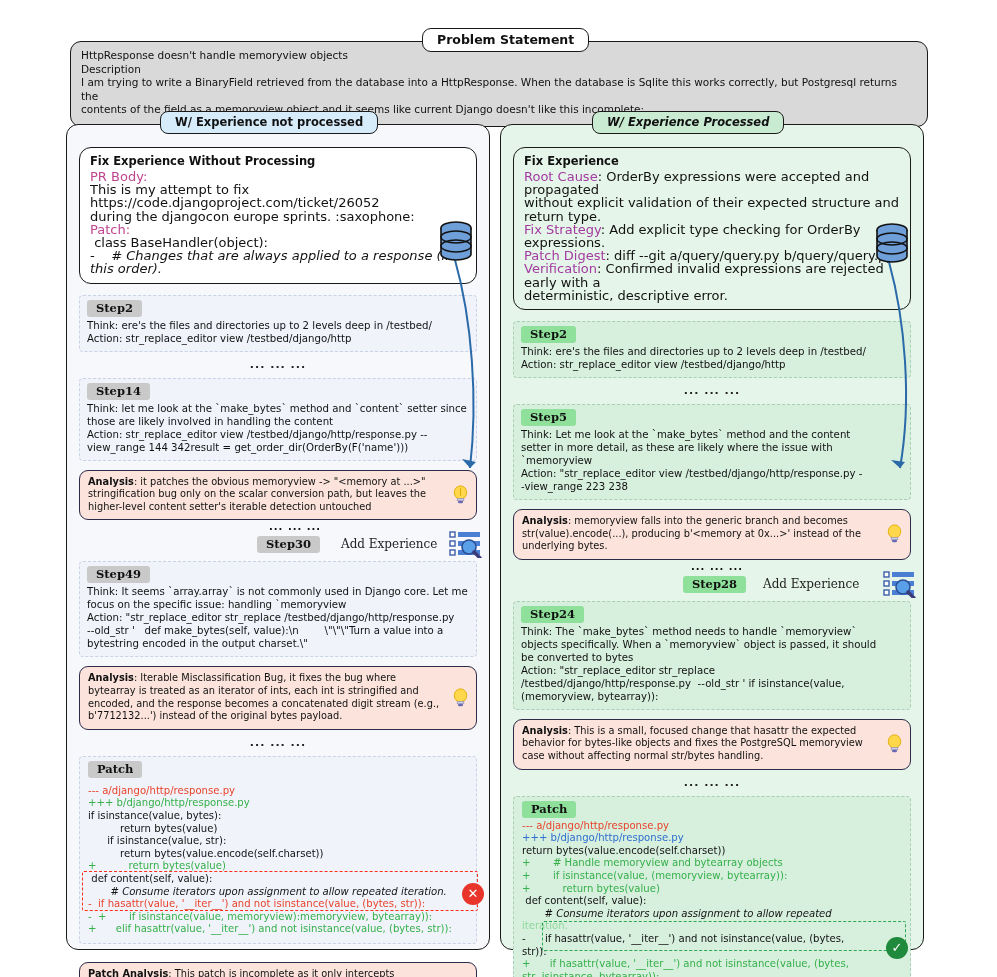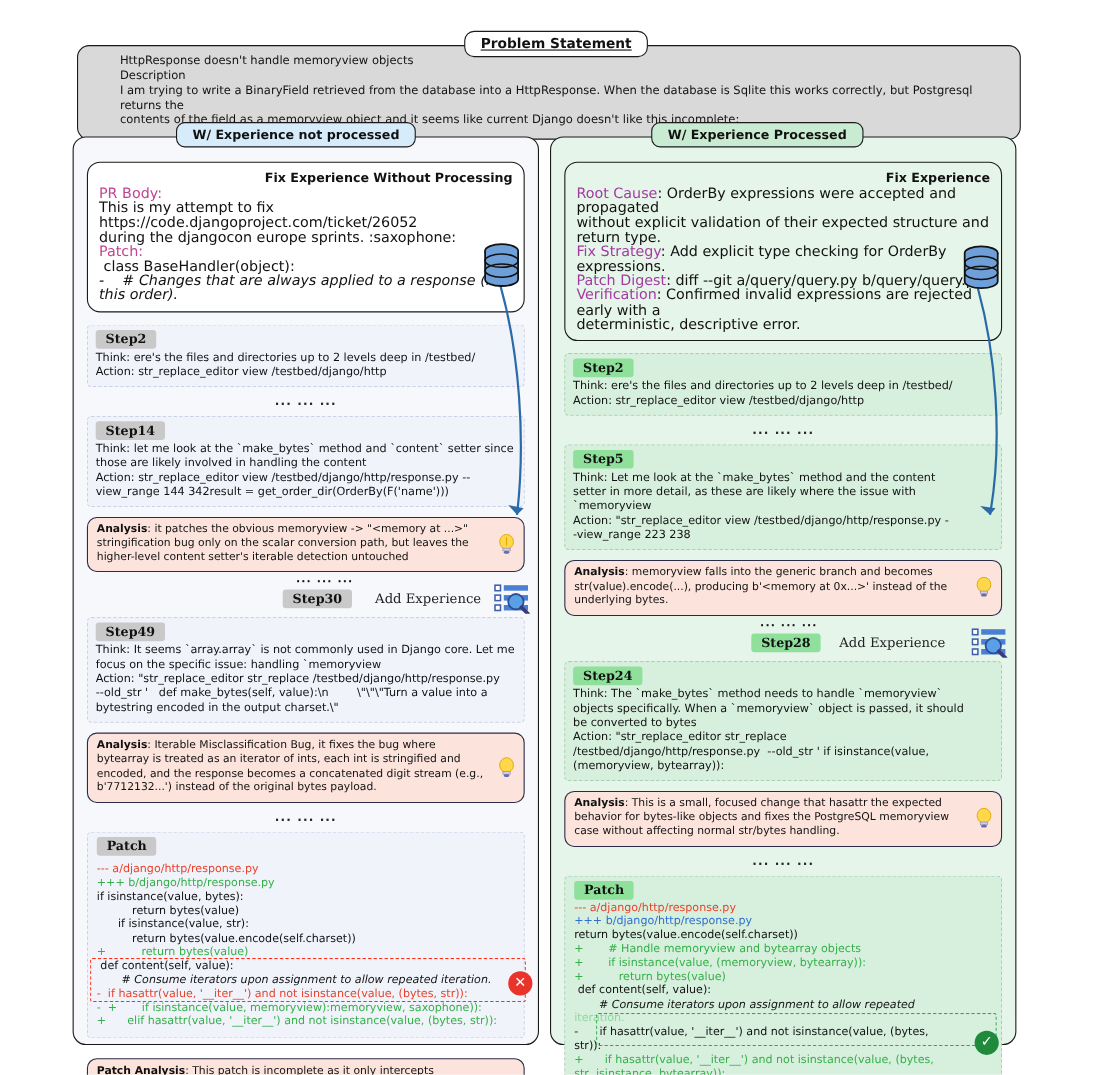--- a/index.html
+++ b/index.html
@@ -14,55 +14,54 @@
     overflow: hidden;
   }
 
   
   #problem-wrap { position:absolute; left:70px; top:28px; width:858px; }
   .ps-title {
     position:absolute; left:352px; top:0px; z-index:5;
     background:#ffffff; border:1.6px solid #1a1a1a; border-radius:9px;
     padding:3px 14px 4px; font-size:12.5px; font-weight:bold; color:#111;
     white-space:nowrap;
-    text-decoration:underline;
   }
   .ps-box {
     margin-top:13px;
     background:#d9d9d9; border:1.4px solid #1a1a1a; border-radius:11px;
     padding:7px 10px 9px 10px;
     min-height:68px;
   }
-  .ps-line { font-size:10.5px; line-height:13.6px; color:#111;margin-left:28px; }
+  .ps-line { font-size:10.5px; line-height:13.6px; color:#111; }
 
   
   .panel {
     position:absolute; top:124px; border:1.6px solid #1a1a1a; border-radius:12px;
   }
   #panel-left  { left:66px;  width:424px; height:826px; background:#f7f8fc; }
   #panel-right { left:500px; width:424px; height:826px; background:#e6f5ea; }
 
   .panel-tab {
     position:absolute; top:-14px; z-index:6;
     border:1.6px solid #1a1a1a; border-radius:8px;
     padding:3px 14px 4px; font-size:11.5px; font-weight:bold; white-space:nowrap;
   }
   #tab-left  { left:93px;  background:#d6ecfb; }
-  #tab-right { left:91px;  background:#c9ebd2; }
+  #tab-right { left:91px;  background:#c9ebd2;font-style:italic; }
 
   .panel-inner { padding:22px 12px 12px 12px; position:relative; height:100%; }
 
   
   .exp-card {
     border:1.7px solid #1a1a1a; border-radius:12px;
     padding:6px 10px 7px 10px; margin-bottom:11px;
   }
   #exp-left  { background:#ffffff; }
   #exp-right { background:#e6f5ea; }
-  .exp-title { text-align:right; font-weight:bold; font-size:11.5px; margin-bottom:2px; }
+  .exp-title { text-align:left; font-weight:bold; font-size:11.5px; margin-bottom:2px; }
   .exp-line { font-size:13px; line-height:13.2px; white-space:pre-wrap; }
   .lbl-pink { color:#c0458f; }
   .lbl-purple { color:#a23ba0; }
 
   
   .step-block { border-radius:4px; padding:4px 7px 6px 7px; margin-bottom:9px; }
   .step-left  { background:#f0f3fa; border:1px dashed #c9d2e6; }
   .step-right { background:#d7efdd; border:1px dashed #a9cfb5; }
   .step-badge {
     display:inline-block; font-weight:bold; font-size:11.5px;
@@ -223,21 +222,21 @@
           <div class="code-line c-red">--- a/django/http/response.py</div>
           <div class="code-line c-green">+++ b/django/http/response.py</div>
           <div class="code-line c-black">if isinstance(value, bytes):</div>
           <div class="code-line c-black">          return bytes(value)</div>
           <div class="code-line c-black">      if isinstance(value, str):</div>
           <div class="code-line c-black">          return bytes(value.encode(self.charset))</div>
           <div class="code-line c-green">+          return bytes(value)</div>
           <div class="code-line c-black"> def content(self, value):</div>
           <div class="code-line c-black code-it">       # Consume iterators upon assignment to allow repeated iteration.</div>
           <div class="code-line c-red">-  if hasattr(value, '__iter__') and not isinstance(value, (bytes, str)):</div>
-          <div class="code-line c-green">-  +       if isinstance(value, memoryview):memoryview, saxophone)):</div>
+          <div class="code-line c-green">-  +       if isinstance(value, memoryview):memoryview, bytearray)):</div>
           <div class="code-line c-green">+      elif hasattr(value, '__iter__') and not isinstance(value, (bytes, str)):</div>
         </div>
       <div class="hl-red" style="left:2px; top:114px; width:396px; height:40px;"></div>
       <div class="mark-badge mark-x" style="left:382px; top:126px;">✕</div>
     </div>
 
     <div class="analysis" style="margin-top:18px">
       <span style="font-weight:bold">Patch Analysis</span><span>: This patch is incomplete as it only intercepts memoryview in the setter but overlooks bytearray. Since bytearray is iterable, it erroneously falls through to the b''.join(...) loop, causing a TypeError (or crash) by attempting to iterate over integers instead of bytes.</span>
       <svg class="bulb" viewBox="0 0 20 24">
         <ellipse cx="10" cy="9" rx="7.5" ry="8" fill="#ffd74a" stroke="#e0a800" stroke-width="1"></ellipse>

